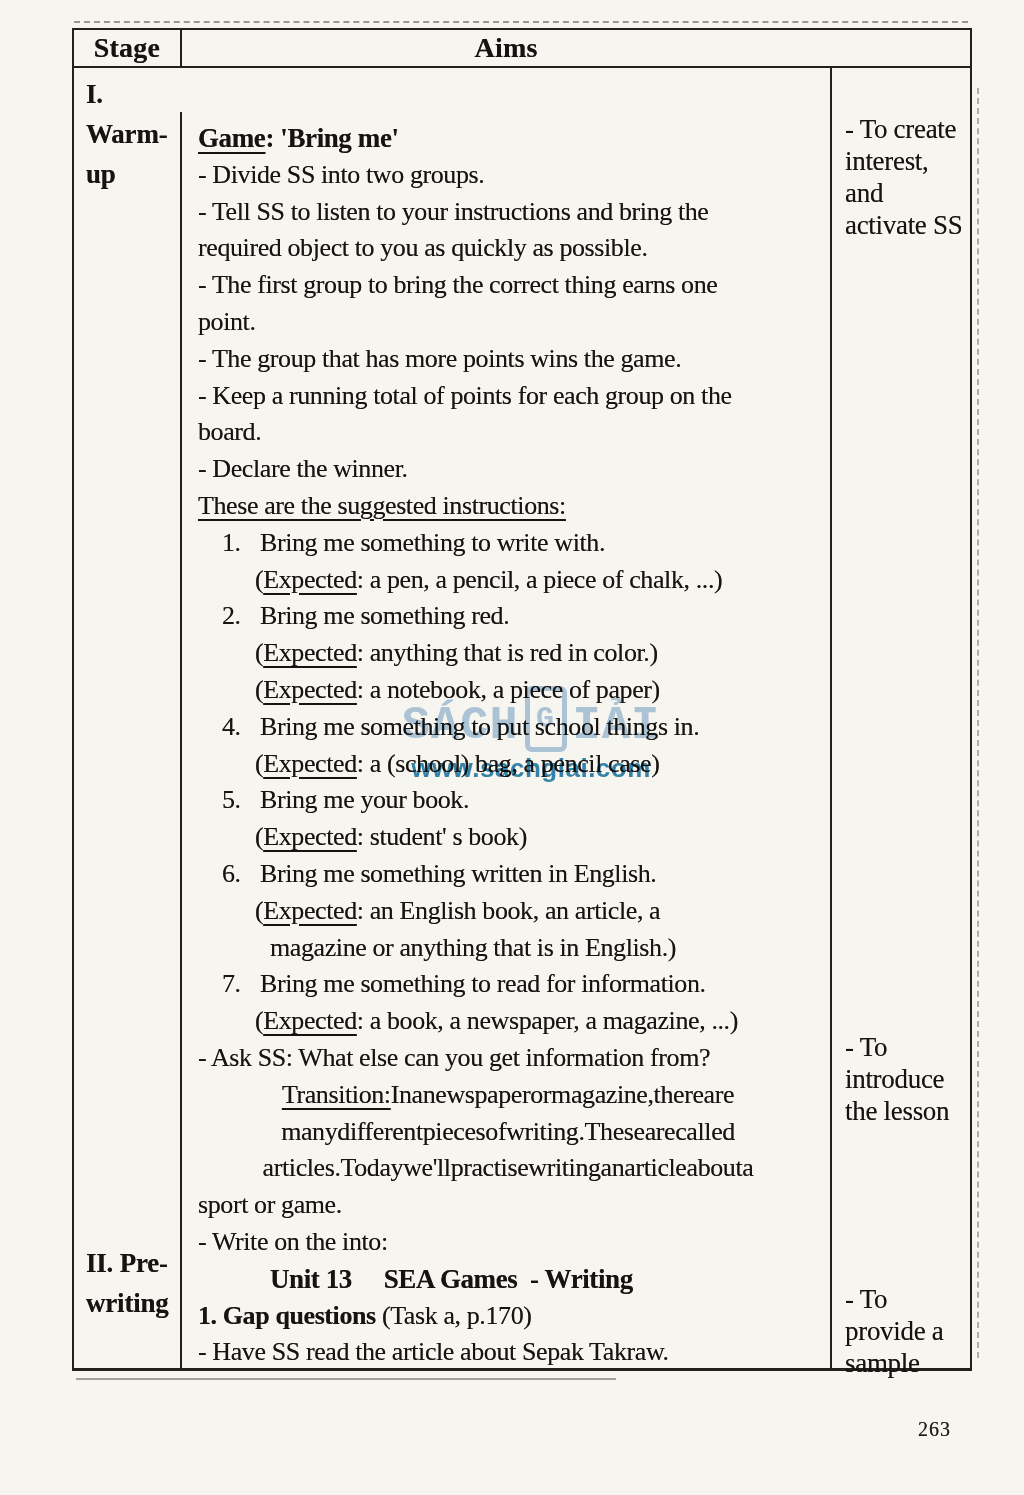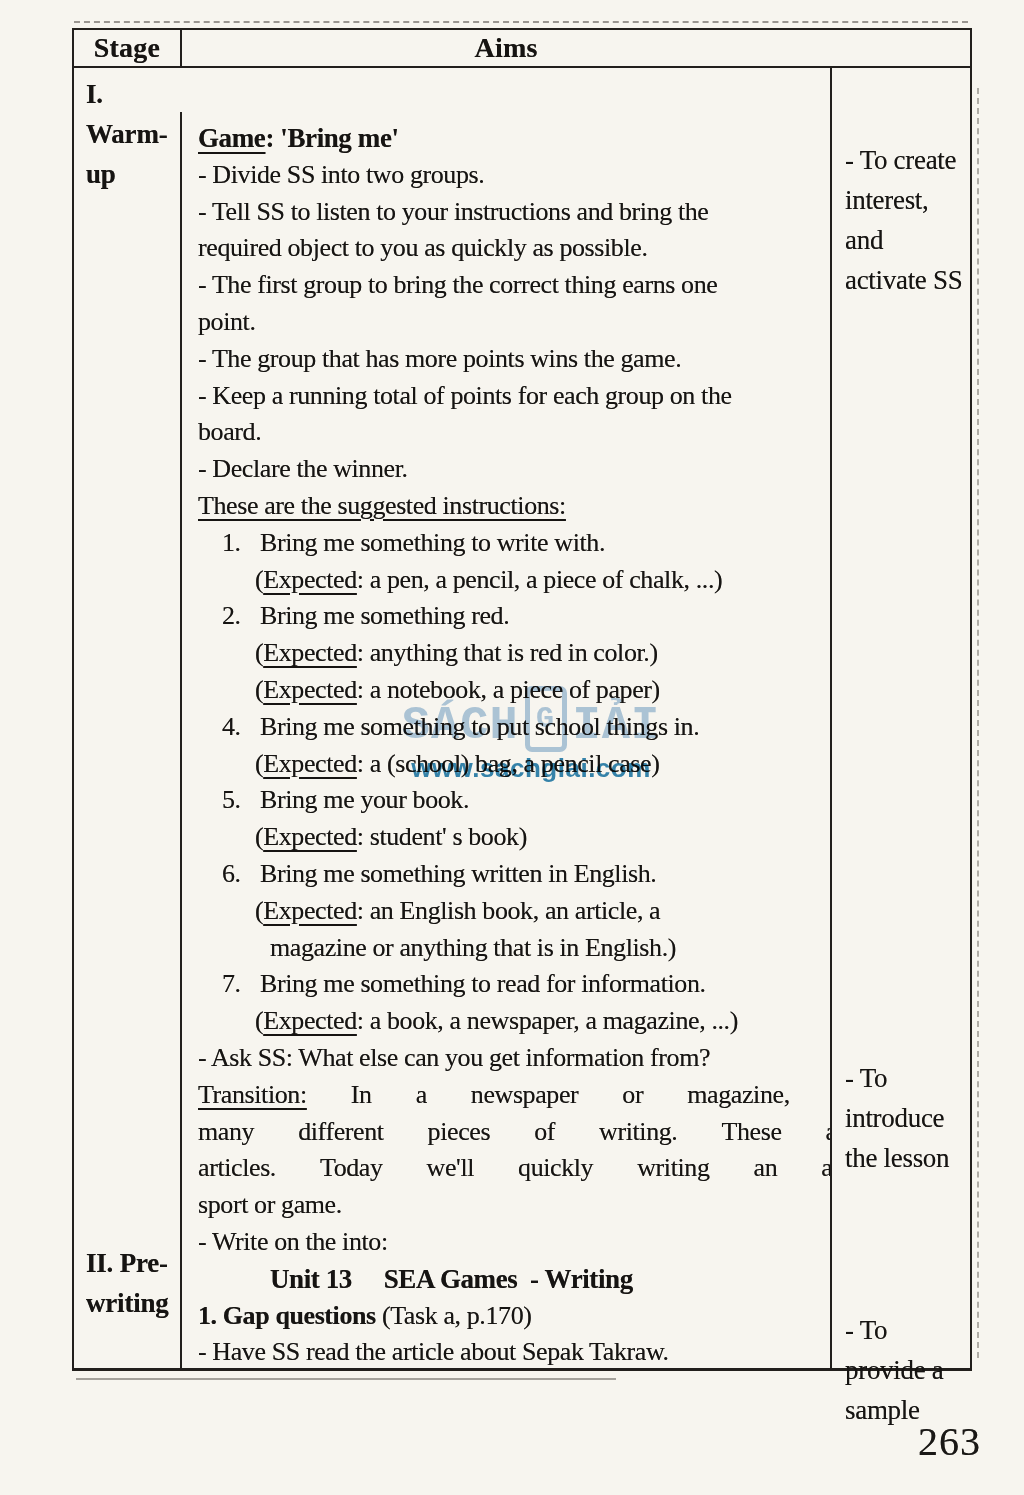--- a/index.html
+++ b/index.html
@@ -34,27 +34,27 @@
             font-size:26px;line-height:36.8px;letter-spacing:-.4px;
             text-shadow:0 0 .6px rgba(20,18,14,.55);margin-top:44px;}
   .line{white-space:nowrap;}
   .line .b{font-weight:bold;}
   .line .u{text-decoration:underline;text-decoration-thickness:2px;text-underline-offset:5px;}
   .line.h{font-size:27px;}
   .line .num{display:inline-block;margin-left:24px;width:38px;}
   .line.e{padding-left:57px;}
   .line.e2{padding-left:72px;}
   .line.c{padding-left:72px;font-weight:bold;white-space:pre;font-size:27px;}
-  .line.j{display:flex;justify-content:space-between;white-space:normal;gap:44px;}
+  .line.j{display:flex;justify-content:center;white-space:normal;}
 
   
   .aims-col{position:relative;}
   .aims-block{position:absolute;left:13px;width:118px;font-size:27px;
-              line-height:40px;letter-spacing:-.3px;
-              text-shadow:0 0 .6px rgba(20,18,14,.55);margin-top:27px;}
+              line-height:32px;letter-spacing:-.3px;
+              text-shadow:0 0 .6px rgba(20,18,14,.55);}
   .a1{top:45px;}
   .a2{top:963px;}
   .a3{top:1215px;}
 
   
   .top-ghost{position:absolute;left:74px;top:21px;width:894px;height:0;
              border-top:2px dashed rgba(40,36,30,.45);}
   .right-ghost{position:absolute;left:977px;top:88px;height:1270px;width:0;
                border-left:2px dashed rgba(40,36,30,.35);}
   .bottom-ghost{position:absolute;left:76px;top:1378px;width:540px;height:0;
@@ -66,21 +66,21 @@
              font-family:"Liberation Sans","DejaVu Sans",sans-serif;}
   .wm-row1{display:flex;align-items:flex-end;justify-content:center;gap:6px;
            color:#9dbedc;font-weight:bold;font-size:47px;letter-spacing:1px;font-family:Liberation Mono, monospace;}
   .wm-box{display:inline-flex;align-items:center;justify-content:center;
           width:42px;height:66px;border:5px solid #9dbedc;border-radius:7px;
           box-sizing:border-box;}
   .wm-box span{font-size:30px;font-weight:bold;color:#9dbedc;}
   .wm-url{margin-top:1px;font-size:26px;font-weight:bold;color:#0369a1;letter-spacing:.5px;}
 
   
-  .page-number{position:absolute;left:918px;top:1418px;font-size:40px;
+  .page-number{position:absolute;left:918px;top:1418px;font-size:20px;
                letter-spacing:1px;color:#1a1816;
                text-shadow:0 0 .6px rgba(20,18,14,.6);}
 </style>
 </head>
 <body>
 
 <div class="page">
 
   <div class="top-ghost"></div>
   <div class="right-ghost"></div>
@@ -143,21 +143,21 @@
             <span>of</span>
             <span>writing.</span>
             <span>These</span>
             <span>are</span>
             <span>called</span>
           </div>
           <div class="line j">
             <span>articles.</span>
             <span>Today</span>
             <span>we'll</span>
-            <span>quickly</span>
+            <span>practise</span>
             <span>writing</span>
             <span>an</span>
             <span>article</span>
             <span>about</span>
             <span>a</span>
           </div>
           <div class="line p"><span>sport or game.</span></div>
           <div class="line p"><span>- Write on the into:</span></div>
           <div class="line c"><span class="b">Unit 13     SEA Games  - Writing</span></div>
           <div class="line p"><span class="b">1.  Gap questions</span><span>  (Task a, p.170)</span></div>

